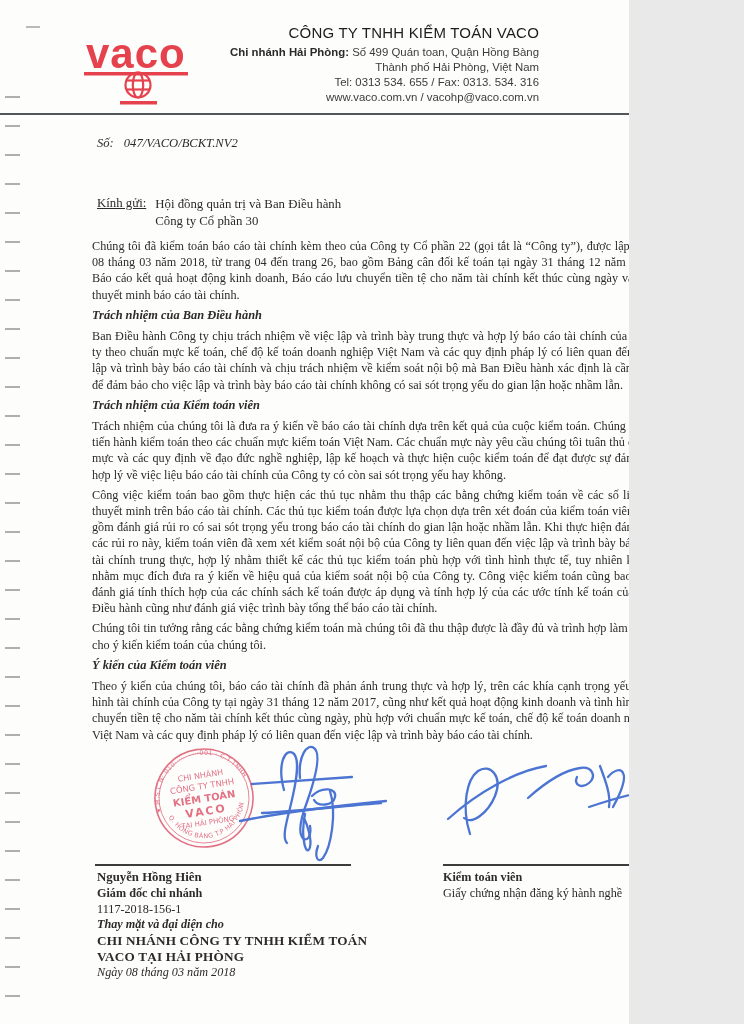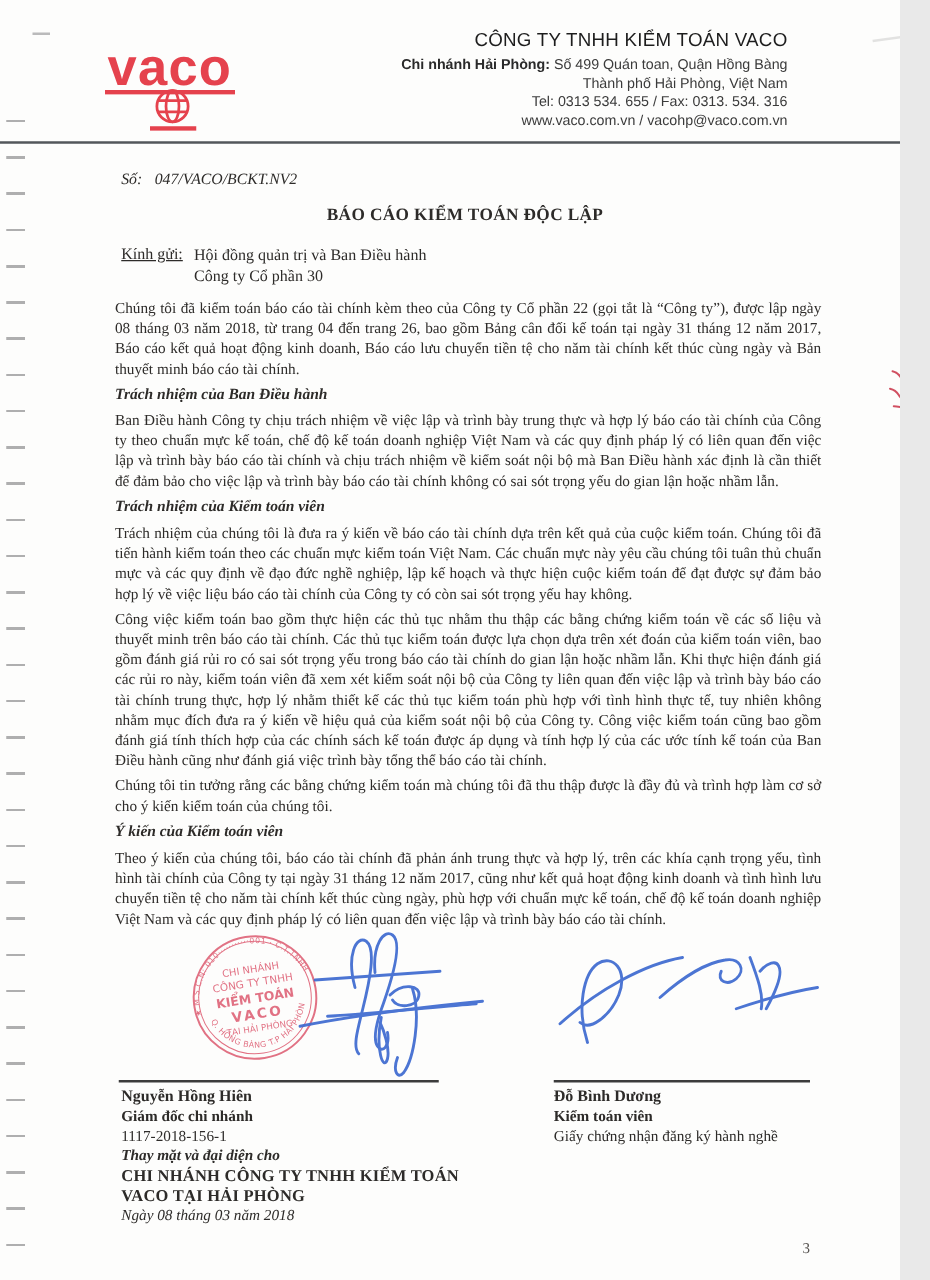--- a/index.html
+++ b/index.html
@@ -1,16 +1,16 @@
 <!DOCTYPE html>
 <html><head>
 <meta charset="utf-8">
 <style>
   html,body{margin:0;padding:0;background:#e9e9e9;}
-  #page{position:relative;width:720px;height:1024px;background:#fdfdfc;overflow:hidden;
+  #page{position:relative;width:629px;height:1024px;background:#fdfdfc;overflow:hidden;
         font-family:"Liberation Serif", serif;color:#2d2b29;}
   
   .binding{position:absolute;left:5px;top:96px;width:15px;height:918px;
     background:repeating-linear-gradient(to bottom, rgba(110,110,112,.55) 0 2px, transparent 2px 29px);}
   .dash{position:absolute;background:rgba(120,120,122,.5);}
   
   .hdr-sep{position:absolute;left:0;top:113px;width:744px;height:2px;background:#53575b;}
   .logo{position:absolute;left:78px;top:28px;}
   .co-block{position:absolute;right:90px;top:24px;text-align:right;
     font-family:"Liberation Sans", sans-serif;}
@@ -71,21 +71,20 @@
     <div class="co-line">Thành phố Hải Phòng, Việt Nam</div>
     <div class="co-line">Tel: 0313 534. 655 / Fax: 0313. 534. 316</div>
     <div class="co-line">www.vaco.com.vn / vacohp@vaco.com.vn</div>
   </div>
 
   <div class="hdr-sep"></div>
 
   <div class="ref">
     <span>Số:</span><span class="v">047/VACO/BCKT.NV2</span>
   </div>
-  <div class="title">BÁO CÁO KIỂM TOÁN ĐỘC LẬP</div>
 
   <div class="to">
     <div class="to-label">Kính gửi:</div>
     <div class="to-lines">
       <div>Hội đồng quản trị và Ban Điều hành</div>
       <div>Công ty Cổ phần 30</div>
     </div>
   </div>
 
   <div class="flow">
@@ -156,19 +155,18 @@
     <div class="nm">Nguyễn Hồng Hiên</div>
     <div class="tt">Giám đốc chi nhánh</div>
     <div>1117-2018-156-1</div>
     <div class="bi">Thay mặt và đại diện cho</div>
     <div class="bg">CHI NHÁNH CÔNG TY TNHH KIỂM TOÁN</div>
     <div class="bg">VACO TẠI HẢI PHÒNG</div>
     <div class="it">Ngày 08 tháng 03 năm 2018</div>
   </div>
 
   <div class="sig-block" style="left:443px;top:870px;width:260px;">
-    <div class="nm">Đỗ Bình Dương</div>
     <div class="tt">Kiểm toán viên</div>
     <div>Giấy chứng nhận đăng ký hành nghề</div>
   </div>
 
   <div class="pageno">3</div>
 </div>
 
 </body></html>

